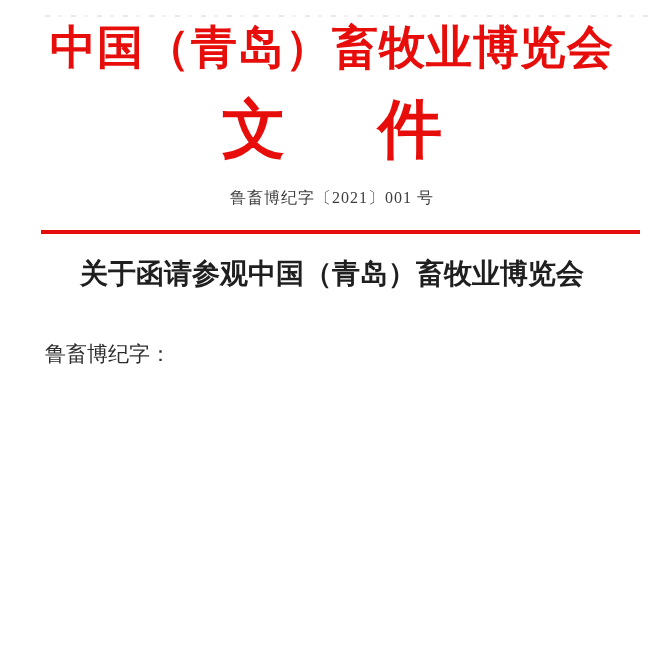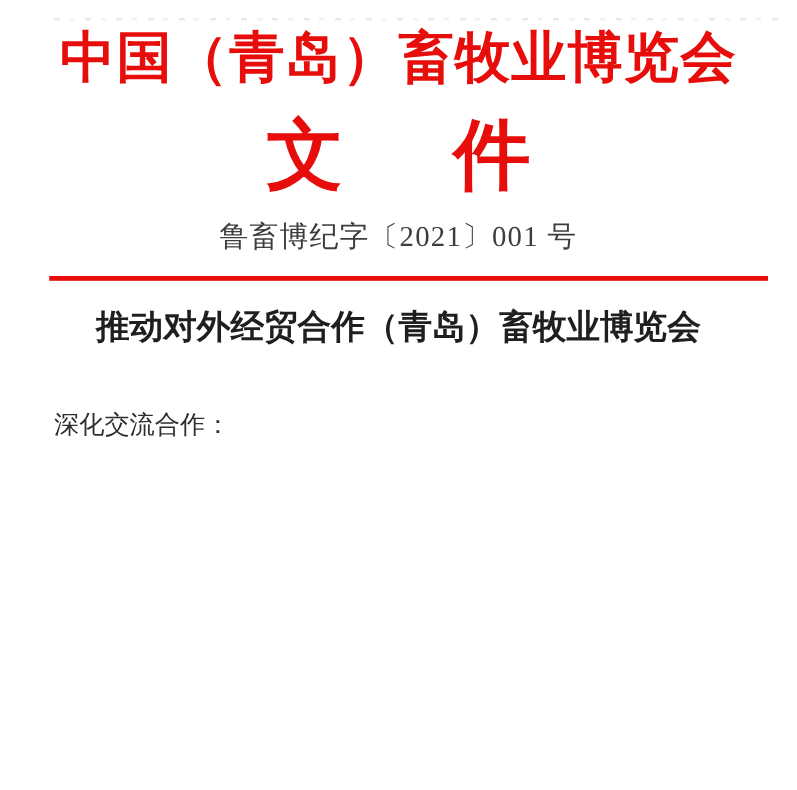--- a/index.html
+++ b/index.html
@@ -45,21 +45,21 @@
     gap: 92px;
     color: #e60d0a;
     font-weight: bold;
     font-size: 64px;
     line-height: 64px;
   }
   .doc-number {
     margin-top: 24px;
     text-align: center;
     color: #3d3d3d;
-    font-size: 24px;
+    font-size: 16px;
     line-height: 24px;
     letter-spacing: 1px;
   }
   .red-rule {
     margin: 20px 0 0 41px;
     width: 599px;
     height: 4px;
     background: #e60d0a;
   }
   .letter-title {
@@ -96,20 +96,20 @@
   <div class="doc-word">
     <span>文</span>
     <span>件</span>
   </div>
 
   <div class="doc-number">鲁畜博纪字〔2021〕001 号</div>
 
   <div class="red-rule"></div>
 
   <div class="letter-title">
-    <div>推动对外经贸合作（青岛）畜牧业博览会</div>
+    <div>关于函请参观中国（青岛）畜牧业博览会</div>
   </div>
 
   <div class="body-text">
-    <div class="salutation">深化交流合作：</div>
+    <div class="salutation">鲁畜博纪字：</div>
   </div>
 
 </div>
 
 </body></html>

